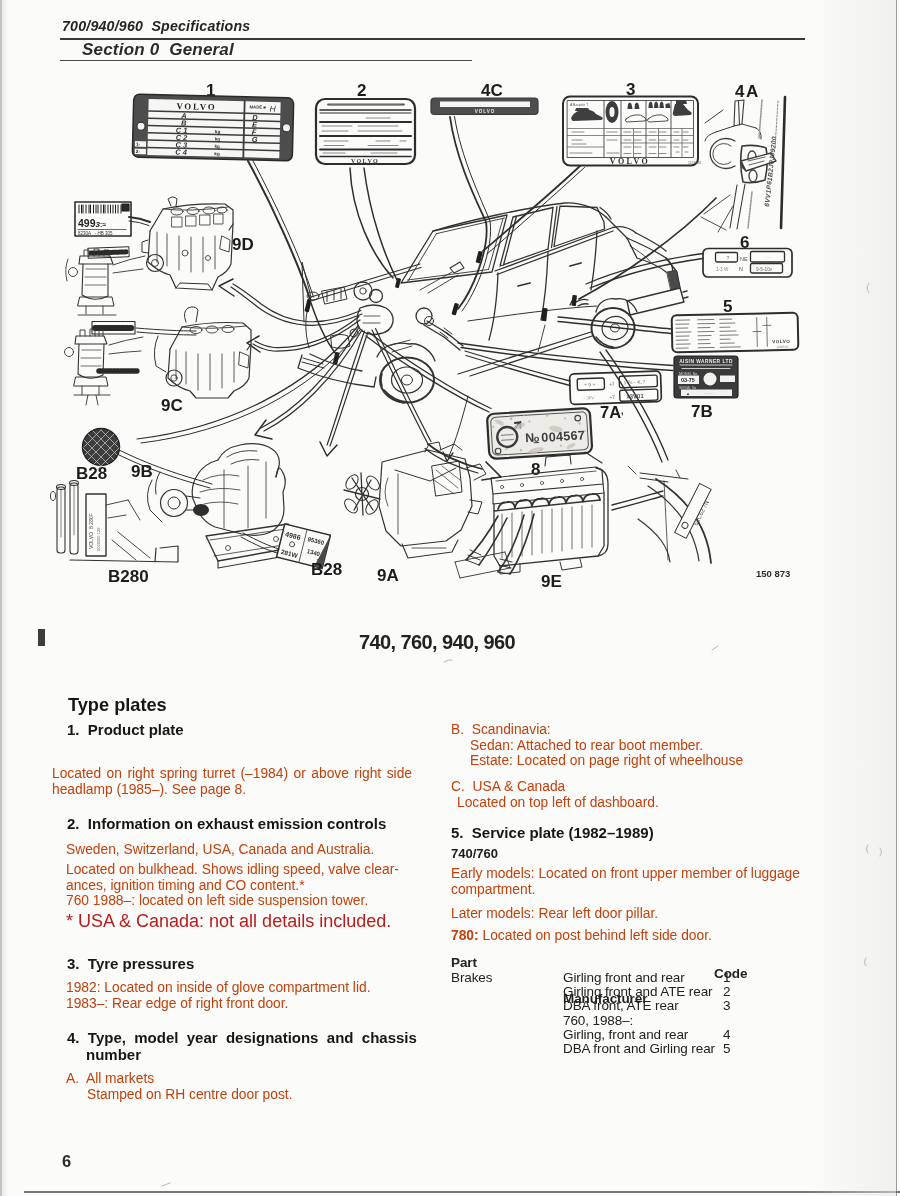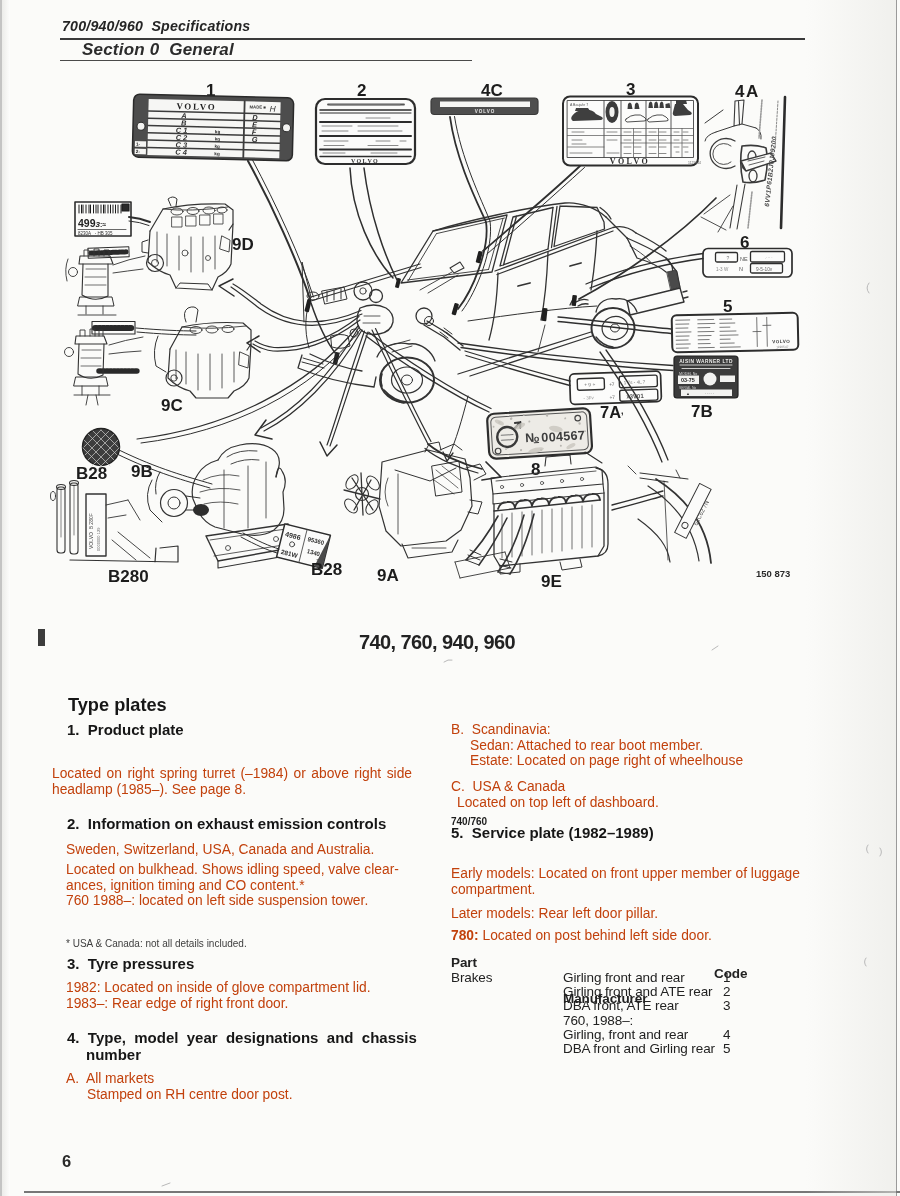--- a/index.html
+++ b/index.html
@@ -707,39 +707,39 @@
 <div class="abs h2" style="left:67px;top:721px;">1.&nbsp; Product plate</div>
 
 <div class="abs body-col jus" style="left:52px;top:742px;width:360px;margin-top:24px;">Located on right spring turret (–1984) or above right side headlamp (1985–). See page 8.</div>
 
 <div class="abs h2" style="left:67px;top:815px;">2.&nbsp; Information on exhaust emission controls</div>
 
 <div class="abs body-col" style="left:66px;top:842px;width:370px;">Sweden, Switzerland, USA, Canada and Australia.</div>
 
 <div class="abs body-col jus" style="left:66px;top:862px;width:360px;">Located on bulkhead. Shows idling speed, valve clear-<br>ances, ignition timing and CO content.*<br>760 1988–: located on left side suspension tower.</div>
 
-<div class="abs" style="left:66px;top:911px;font-size:10px;color:#404040;margin-top:27px;">* USA &amp; Canada: not all details included.</div>
+<div class="abs" style="left:66px;top:911px;font-size:18px;color:#b91c1c;">* USA &amp; Canada: not all details included.</div>
 
 <div class="abs h2" style="left:67px;top:955px;">3.&nbsp; Tyre pressures</div>
 
 <div class="abs body-col" style="left:66px;top:980px;width:370px;">1982: Located on inside of glove compartment lid.<br>1983–: Rear edge of right front door.</div>
 
 <div class="abs h2" style="left:67px;top:1029px;">4.&nbsp; Type,&nbsp; model&nbsp; year&nbsp; designations&nbsp; and&nbsp; chassis<br><span style="margin-left:19px;">number</span></div>
 
 <div class="abs body-col" style="left:66px;top:1071px;width:370px;">A.&nbsp; All markets<br><span style="margin-left:21px;">Stamped on RH centre door post.</span></div>
 
 <div class="abs b" style="left:62px;top:1152px;font-size:16.5px;color:#2a2a2a;">6</div>
 
 <div class="abs body-col" style="left:451px;top:722px;width:330px;">B.&nbsp; Scandinavia:<br><span style="margin-left:19px;">Sedan: Attached to rear boot member.</span><br><span style="margin-left:19px;">Estate: Located on page right of wheelhouse</span></div>
 
 <div class="abs body-col" style="left:451px;top:779px;width:330px;">C.&nbsp; USA &amp; Canada<br><span style="margin-left:6px;">Located on top left of dashboard.</span></div>
 
 <div class="abs h2" style="left:451px;top:824px;">5.&nbsp; Service plate (1982–1989)</div>
 
-<div class="abs b" style="left:451px;top:816px;font-size:10px;">740/760</div>
+<div class="abs b" style="left:451px;top:846px;font-size:13px;">740/760</div>
 
 <div class="abs body-col" style="left:451px;top:866px;width:355px;">Early models: Located on front upper member of luggage compartment.</div>
 
 <div class="abs body-col" style="left:451px;top:906px;width:355px;">Later models: Rear left door pillar.</div>
 
 <div class="abs body-col" style="left:451px;top:928px;width:355px;"><span class="b">780:</span> Located on post behind left side door.</div>
 
 <div class="abs" style="left:451px;top:956px;width:420px;font-size:13.5px;line-height:14.2px;letter-spacing:-0.1px;color:#222;">
   <div class="b abs" style="left:0;top:0;">Part</div>
   <div class="abs" style="left:0;top:15px;">Brakes</div>

